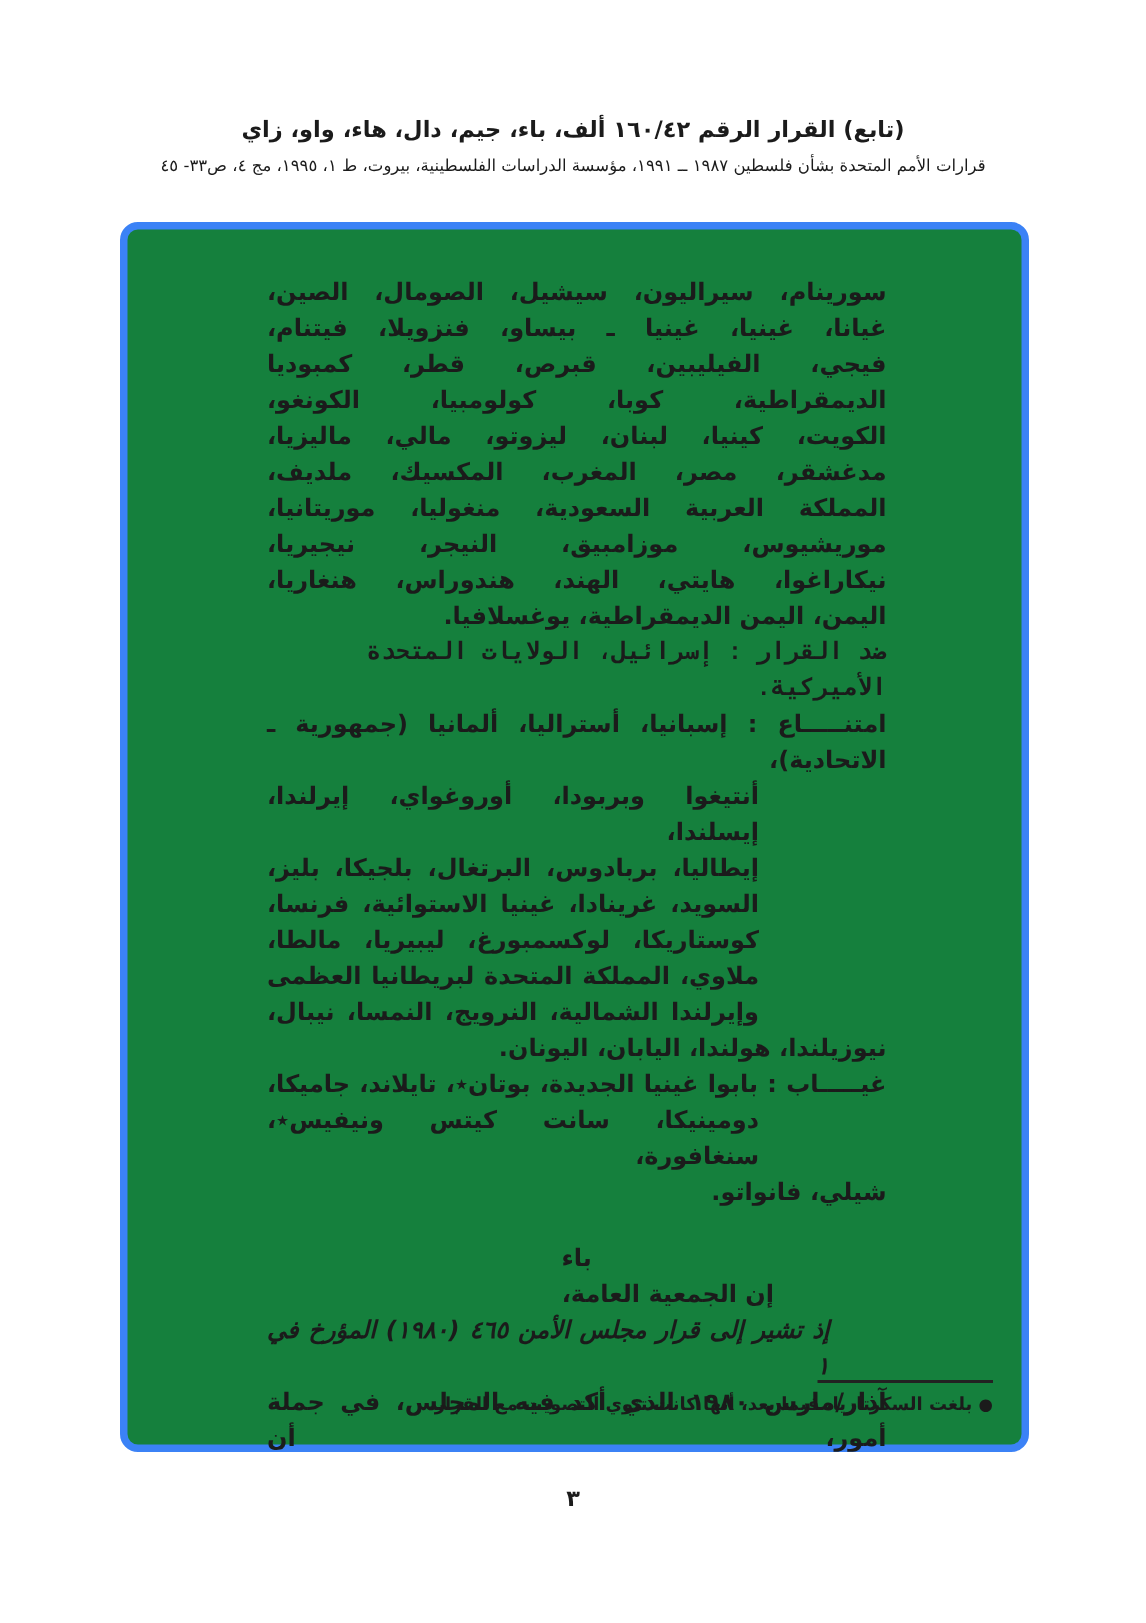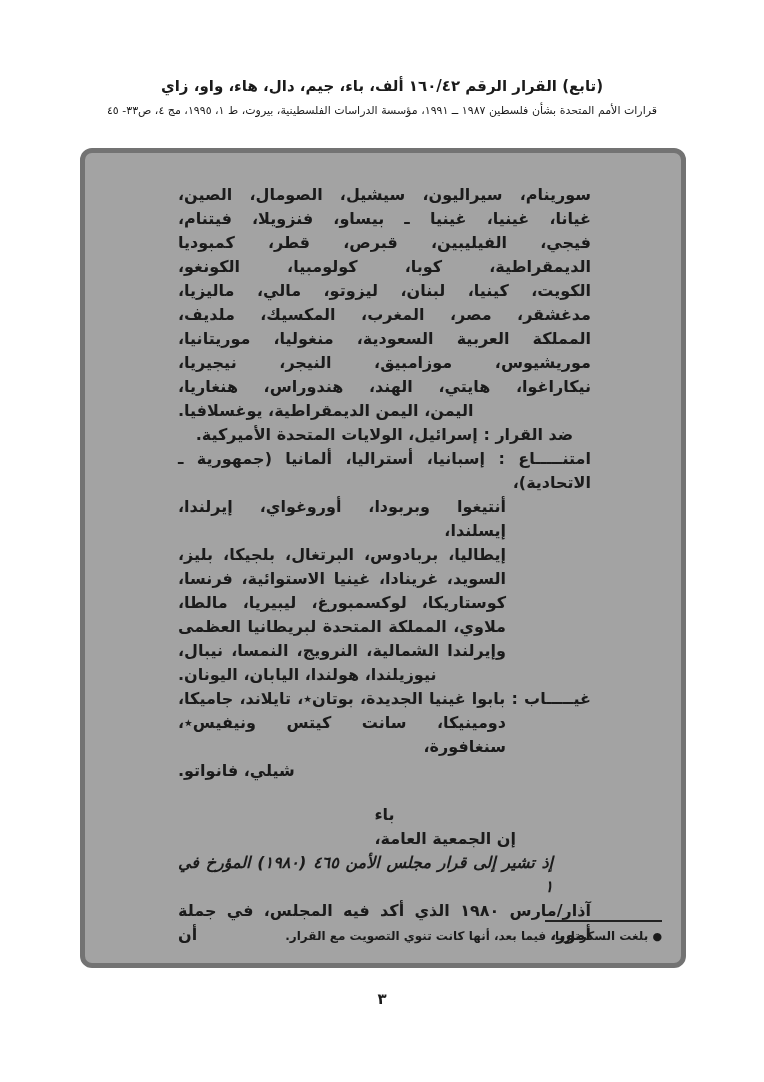--- a/index.html
+++ b/index.html
@@ -14,32 +14,32 @@
 
   
   .header { padding-top: 77px; text-align: center; }
   .header-title { font-size: 15px; font-weight: 700; letter-spacing: 0; }
   .header-source { font-size: 11px; font-weight: 400; margin-top: 9px; white-space: nowrap; }
 
   
   .green-box {
     position: absolute; left: 80px; top: 148px;
     width: 606px; height: 820px;
-    border: 5px solid #737373; border-radius: 12px;
-    background: #a3a3a3;
+    border: 5px solid #3b82f6; border-radius: 12px;
+    background: #15803d;
   }
   .box-content {
     padding: 30px 90px 0 93px;
     font-size: 16px; line-height: 24px; font-weight: 700;
   }
 
   
   .jl   { text-align: justify; text-align-last: justify; }
-  .rl   { text-align: center; }
-  .cl   { text-align: left; }
+  .rl   { text-align: right; font-family: Liberation Mono, monospace; }
+  .cl   { text-align: right; }
   .cont { padding-right: 85px; }
   .lbl  { white-space: nowrap; }
 
   .section-heading { text-align: center; margin-top: 20px; font-weight: 700; }
   .intro-line { padding-right: 75px; font-weight: 900; }
   .p-first { padding-right: 38px; font-style: italic; }
 
   
   .footnote { position: absolute; bottom: 20px; right: 19px; left: 100px; direction: rtl; }
   .fn-rule { width: 117px; border-top: 2px solid #222; margin-bottom: 7px; }

